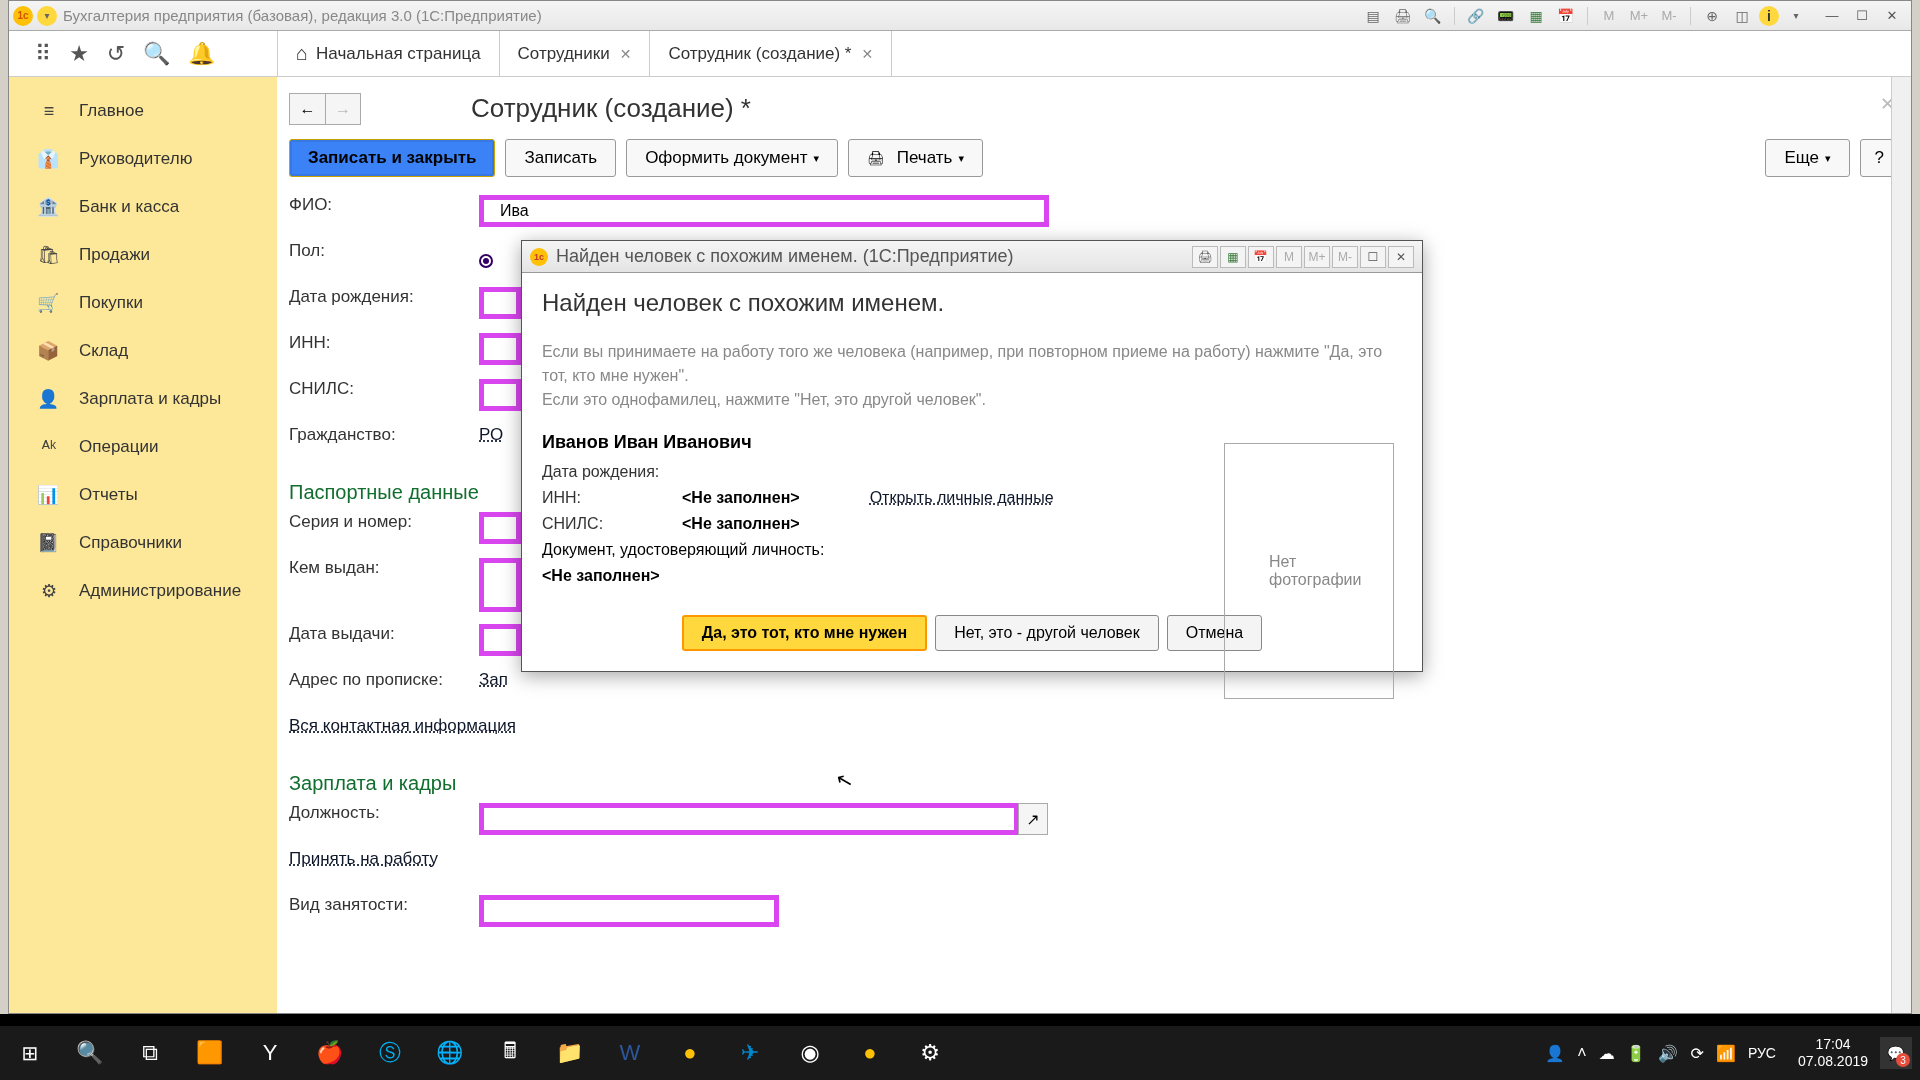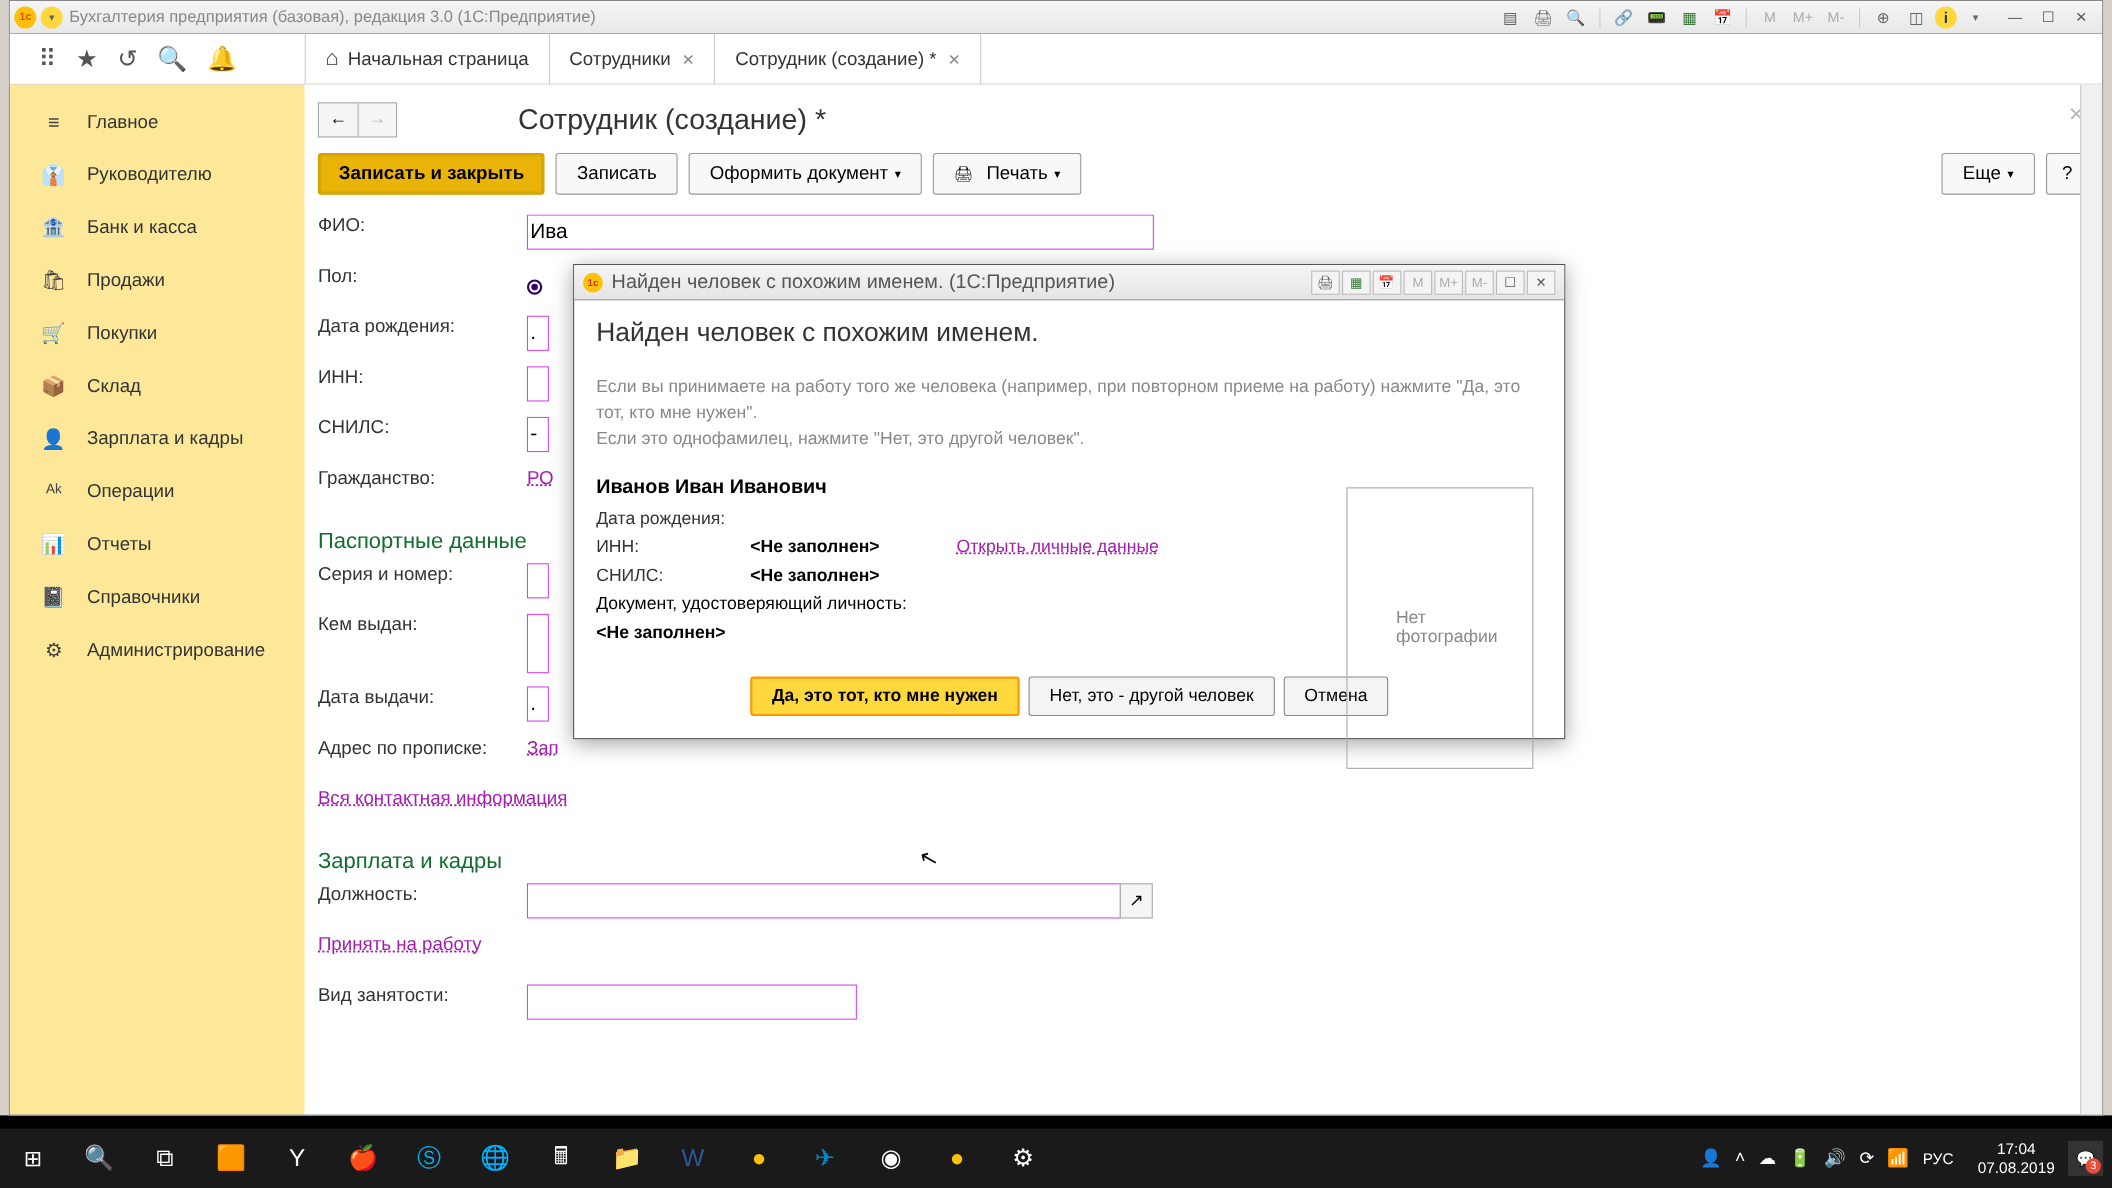--- a/index.html
+++ b/index.html
@@ -28,33 +28,33 @@
 .sb-item { display: flex; align-items: center; height: 48px; padding-left: 28px; font-size: 17px; color: #333; cursor: pointer; gap: 18px; }
 .sb-ico { width: 24px; text-align:center; font-size: 18px; color: #444; }
 .main { flex:1; background: #fff; position: relative; overflow: hidden; }
 .page-nav { position:absolute; left: 12px; top: 16px; display:flex; gap:0; }
 .nav-btn { width: 36px; height: 32px; border:1px solid #aaa; background:#f5f5f5; display:flex; align-items:center; justify-content:center; font-size: 16px; cursor:pointer; }
 .nav-btn:first-child { border-right: none; }
 .page-title { position:absolute; left: 194px; top: 16px; font-size: 26px; color: #333; }
 .close-x-page { position: absolute; right: 16px; top: 16px; color: #bbb; font-size: 18px; cursor:pointer; }
 .action-bar { position:absolute; left: 12px; top: 62px; display:flex; gap: 10px; align-items:center; }
 .btn { height: 38px; padding: 0 18px; border:1px solid #999; background: #f8f8f8; font-size: 17px; display:flex; align-items:center; gap:6px; cursor:pointer; border-radius:3px; }
-.btn.primary { background: #eab308; border-color: #c9a200; font-weight: bold; box-shadow: 0 0 0 2px rgba(0,0,0,0.08) inset; }
+.btn.primary { background: #3b82f6; border-color: #c9a200; font-weight: bold; box-shadow: 0 0 0 2px rgba(0,0,0,0.08) inset; }
 .btn .drop { font-size: 11px; }
 .btn .prn::before { content:"🖨"; margin-right:6px; font-size:14px; }
 .action-right { position:absolute; right: 12px; top: 62px; display:flex; gap: 10px; }
 .form-area { position:absolute; left: 12px; top: 118px; right: 18px; bottom: 0; overflow-y: auto; }
 .row { display:flex; min-height: 40px; margin-bottom: 6px; }
 .lbl { width: 190px; font-size: 17px; color: #333; }
-.inp { height: 32px; border:1px solid #d946ef; background:#fff; padding: 0 2px; font-size:19px; }
+.inp { height: 32px; border:5px solid #d946ef; background:#fff; padding: 0 16px; font-size:16px; }
 .inp.small { width: 200px; }
 .radio-set { display:flex; align-items:center; gap: 6px; }
 .radio-dot { width:14px; height:14px; border:2px solid #306; border-radius:50%; position:relative; }
 .radio-dot.sel::after { content:""; width:6px; height:6px; background:#306; border-radius:50%; position:absolute; left:2px; top:2px; }
-.link { color: #a21caf; text-decoration: underline dotted; cursor: pointer; font-size:17px; }
+.link { color: #0f172a; text-decoration: underline dotted; cursor: pointer; font-size:17px; }
 .section-h { color: #116e2e; font-size: 20px; margin: 16px 0 8px 0; }
 .scrollbar { position:absolute; right:0; top:76px; width:20px; bottom:0; background:#f0f0f0; border-left:1px solid #ccc; }
 .dialog { position:absolute; left: 521px; top: 240px; width: 902px; background:#fff; border:1px solid #555; box-shadow: 0 4px 18px rgba(0,0,0,0.35); }
 .dlg-tb { height: 32px; background: linear-gradient(#f5f5f5,#e4e4e4); border-bottom:1px solid #999; display:flex; align-items:center; padding:0 8px; }
 .dlg-1c { width:18px; height:18px; background:#ffc107; border-radius:50%; font-size:9px; display:flex;align-items:center;justify-content:center; color:#c0392b; font-weight:bold; margin-right:8px; }
 .dlg-tb-title { font-size: 18px; color:#555; flex:1; }
 .dlg-tb-icons { display:flex; gap:2px; align-items:center; }
 .dlg-tbi { width:26px; height:22px; display:flex; align-items:center; justify-content:center; border:1px solid #bbb; background:#f4f4f4; font-size:12px; color:#555; cursor:pointer; }
 .dlg-body { padding: 16px 20px 20px 20px; }
 .dlg-h { font-size: 24px; color:#333; margin-bottom: 23px; }

